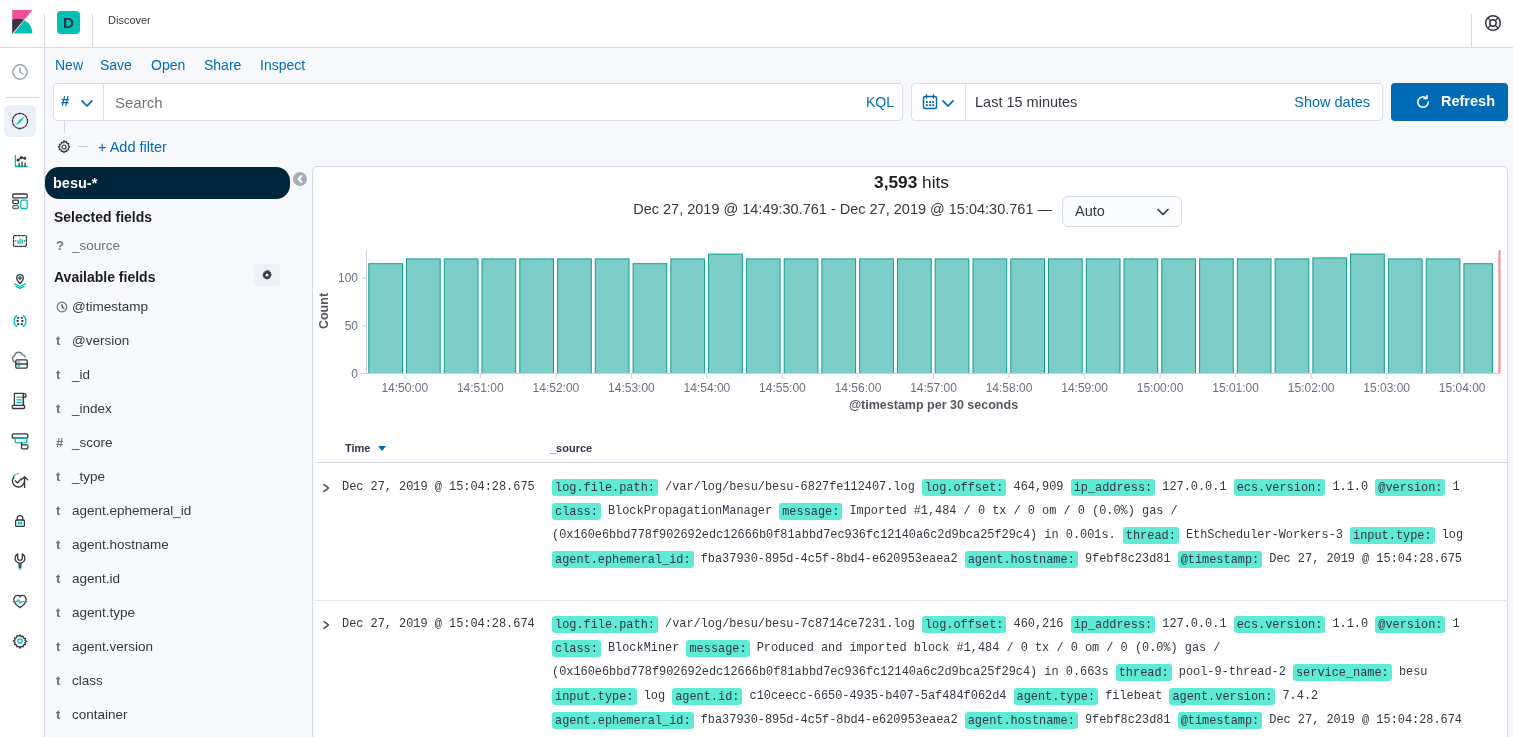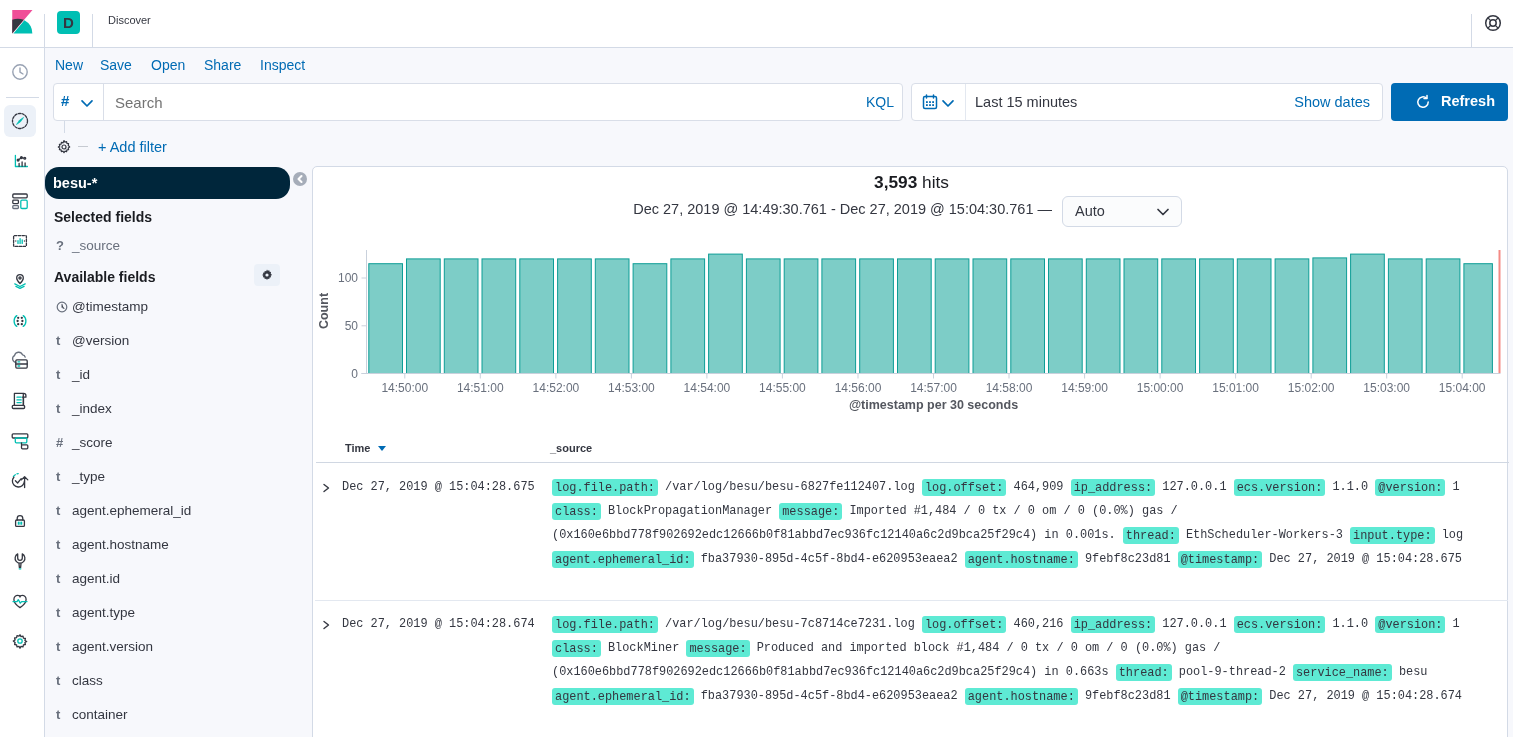--- a/index.html
+++ b/index.html
@@ -351,15 +351,16 @@
 <div class="rowline" style="top:431px;"></div>
 <div class="drow" style="top:443px;">
       <span class="exp"><svg class="abs" style="left:0;top:0;position:relative;" width="10" height="10" viewBox="0 0 10 10">
           <path d="M3 1.5L7.5 5 3 8.5" fill="none" stroke="#343741" stroke-width="1.4" stroke-linecap="round" stroke-linejoin="round"></path>
         </svg></span>
       <div class="rtime">Dec 27, 2019 @ 15:04:28.674</div>
       <div class="rsrc">
         <div><span class="fld">log.file.path:</span> /var/log/besu/besu-7c8714ce7231.log <span class="fld">log.offset:</span> 460,216 <span class="fld">ip_address:</span> 127.0.0.1 <span class="fld">ecs.version:</span> 1.1.0 <span class="fld">@version:</span> 1</div>
         <div><span class="fld">class:</span> BlockMiner <span class="fld">message:</span> Produced and imported block #1,484 / 0 tx / 0 om / 0 (0.0%) gas /</div>
         <div>(0x160e6bbd778f902692edc12666b0f81abbd7ec936fc12140a6c2d9bca25f29c4) in 0.663s <span class="fld">thread:</span> pool-9-thread-2 <span class="fld">service_name:</span> besu</div>
+        <div><span class="fld">input.type:</span> log <span class="fld">agent.id:</span> c10ceecc-6650-4935-b407-5af484f062d4 <span class="fld">agent.type:</span> filebeat <span class="fld">agent.version:</span> 7.4.2</div>
         <div><span class="fld">agent.ephemeral_id:</span> fba37930-895d-4c5f-8bd4-e620953eaea2 <span class="fld">agent.hostname:</span> 9febf8c23d81 <span class="fld">@timestamp:</span> Dec 27, 2019 @ 15:04:28.674</div>
       </div>
     </div>
 </div>
 </body></html>

